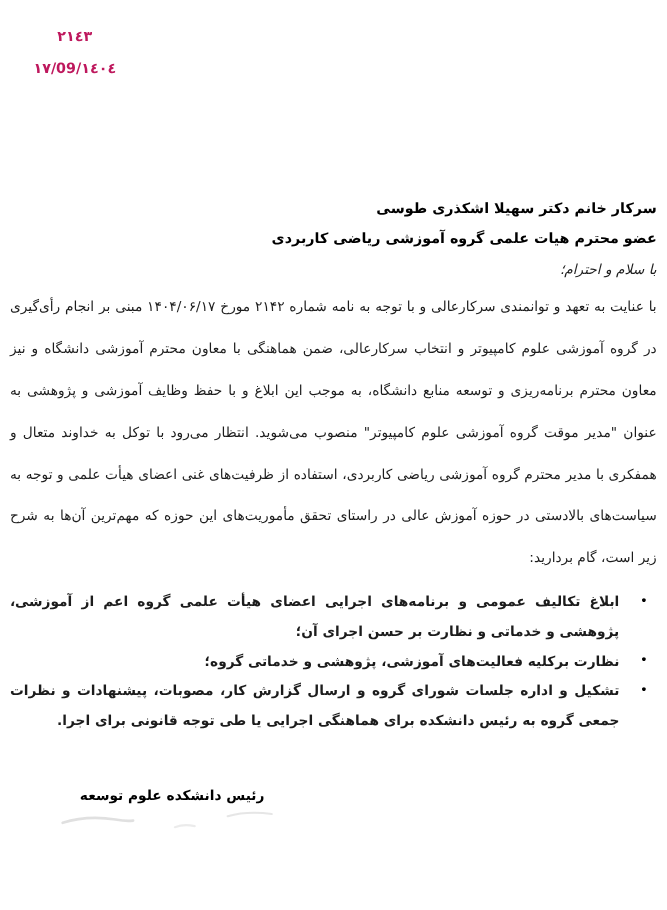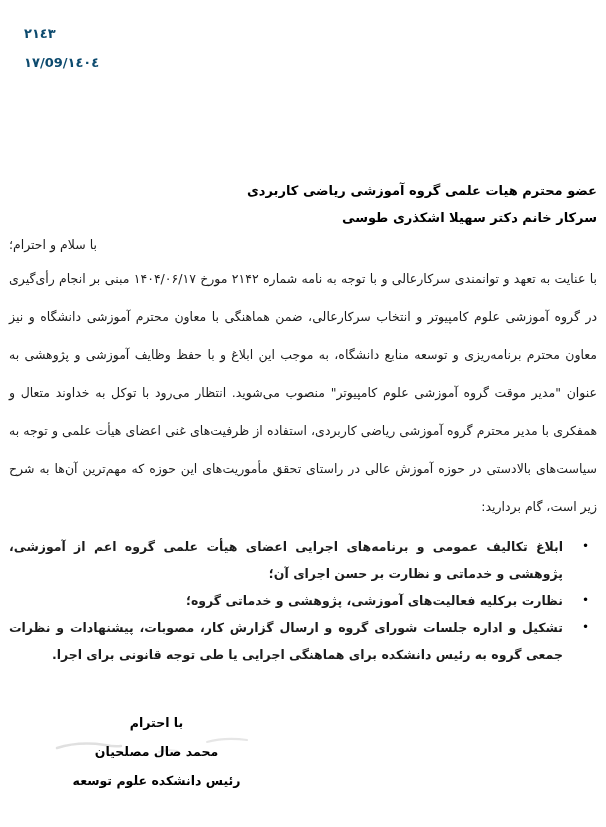--- a/index.html
+++ b/index.html
@@ -14,24 +14,24 @@
     overflow: hidden;
     margin: 0 auto;
   }
 
   
   .letter-meta {
     position: absolute;
     top: 26px;
     left: 24px;
     width: 88px;
-    text-align: left;
+    text-align: center;
     font-weight: bold;
     font-size: 13px;
-    color: #0c4a6e;
+    color: #be185d;
   }
   .letter-number { letter-spacing: 1px; }
   .letter-date { margin-top: 14px; letter-spacing: 0.5px; white-space: nowrap; }
 
   
   .content {
     position: absolute;
     top: 177px;
     right: 9px;
     left: 9px;
@@ -39,21 +39,22 @@
   .recipient-line, .subject-line {
     font-weight: bold;
     font-size: 13px;
     line-height: 27px;
     text-align: right;
     color: #000;
   }
   .salutation {
     font-size: 12.5px;
     line-height: 27px;
-    text-align: left;
+    text-align: right;
+    font-style: italic;
   }
   .body-paragraph {
     font-size: 12.5px;
     line-height: 38px;
     text-align: justify;
     margin-top: 2px;
   }
 
   .duties { margin-top: 7px; }
   .duty-item {
@@ -99,22 +100,22 @@
 
 <div class="page">
 
   <div class="letter-meta">
     <div class="letter-number">٢١٤٣</div>
     <div class="letter-date">١٤٠٤/09/١٧</div>
   </div>
 
   <div class="content">
 
+    <div class="recipient-line">سرکار خانم دکتر سهیلا اشکذری طوسی</div>
     <div class="recipient-line">عضو محترم هیات علمی گروه آموزشی ریاضی کاربردی</div>
-    <div class="recipient-line">سرکار خانم دکتر سهیلا اشکذری طوسی</div>
     <div class="salutation">با سلام و احترام؛</div>
 
     <div class="body-paragraph">با عنایت به تعهد و توانمندی سرکارعالی و با توجه به نامه شماره ۲۱۴۲ مورخ ۱۴۰۴/۰۶/۱۷ مبنی بر انجام رأی‌گیری در گروه آموزشی علوم کامپیوتر و انتخاب سرکارعالی، ضمن هماهنگی با معاون محترم آموزشی دانشگاه و نیز معاون محترم برنامه‌ریزی و توسعه منابع دانشگاه، به موجب این ابلاغ و با حفظ وظایف آموزشی و پژوهشی به عنوان "مدیر موقت گروه آموزشی علوم کامپیوتر" منصوب می‌شوید. انتظار می‌رود با توکل به خداوند متعال و همفکری با مدیر محترم گروه آموزشی ریاضی کاربردی، استفاده از ظرفیت‌های غنی اعضای هیأت علمی و توجه به سیاست‌های بالادستی در حوزه آموزش عالی در راستای تحقق مأموریت‌های این حوزه که مهم‌ترین آن‌ها به شرح زیر است، گام بردارید:</div>
 
     <div class="duties">
       <div class="duty-item">
         <span class="bullet-icon">•</span>
         <div class="duty-text">ابلاغ تکالیف عمومی و برنامه‌های اجرایی اعضای هیأت علمی گروه اعم از آموزشی، پژوهشی و خدماتی و نظارت بر حسن اجرای آن؛</div>
       </div>
       <div class="duty-item">
@@ -126,20 +127,18 @@
         <div class="duty-text">تشکیل و اداره جلسات شورای گروه و ارسال گزارش کار، مصوبات، پیشنهادات و نظرات جمعی گروه به رئیس دانشکده برای هماهنگی اجرایی یا طی توجه قانونی برای اجرا.</div>
       </div>
     </div>
 
     <div class="signature">
       <svg class="signature-scribble" width="235" height="40" viewBox="0 0 235 40" aria-hidden="true">
         <path d="M18 22 q 22 -7 48 -3 q 10 2 16 1" stroke="#c8c8c8" stroke-width="2.5" fill="none" stroke-linecap="round"></path>
         <path d="M168 16 q 18 -5 40 -2" stroke="#d2d2d2" stroke-width="2" fill="none" stroke-linecap="round"></path>
         <path d="M120 26 q 8 -3 18 -1" stroke="#dcdcdc" stroke-width="2" fill="none" stroke-linecap="round"></path>
       </svg>
-      <div class="signature-line">با احترام</div>
-      <div class="signature-line">محمد صال مصلحیان</div>
       <div class="signature-line">رئیس دانشکده علوم توسعه</div>
     </div>
 
   </div>
 
 </div>
 
 </body></html>

